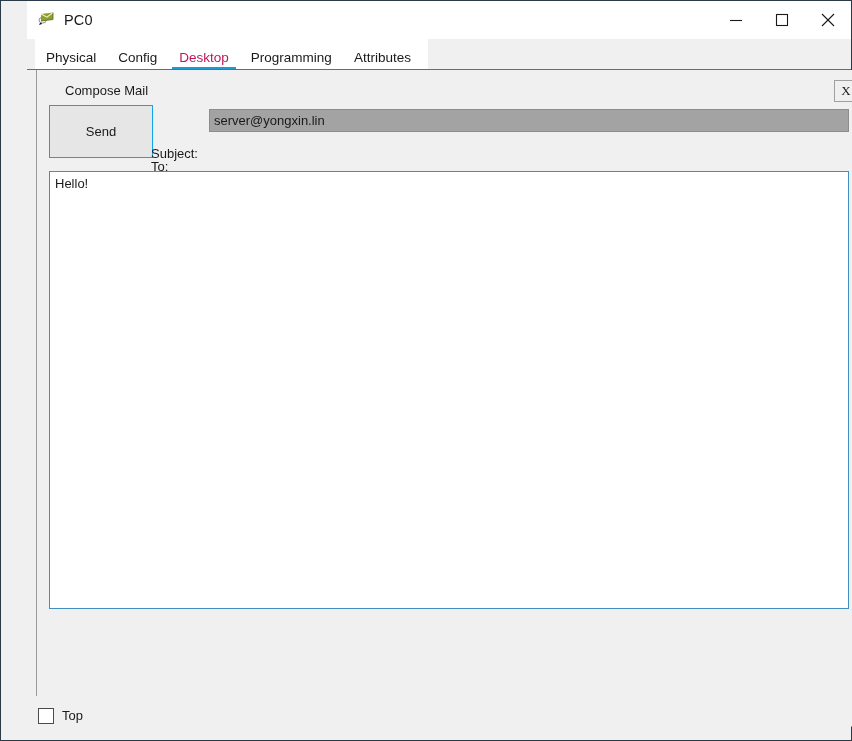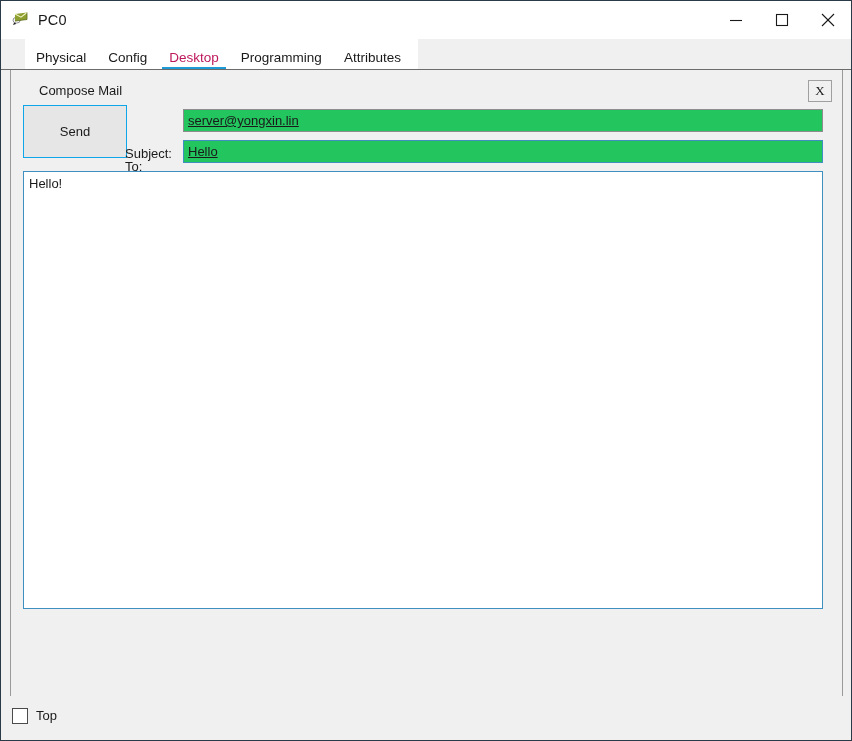--- a/index.html
+++ b/index.html
@@ -20,20 +20,21 @@
   .window {
     position: absolute;
     left: 0; top: 0;
     width: 852px;
     height: 741px;
     box-sizing: border-box;
     border: 1px solid #2b3a47;
     background: #f0f0f0;
     display: flex;
     flex-direction: column;
+    padding-left: 26px;
   }
 
   
   .titlebar {
     height: 38px;
     background: #ffffff;
     display: flex;
     align-items: center;
     flex: 0 0 auto;
     position: relative;
@@ -72,21 +73,21 @@
 
   
   .tabstrip-wrap {
     height: 31px;
     flex: 0 0 auto;
     position: relative;
     background: #f0f0f0;
   }
   .tabstrip {
     position: absolute;
-    left: 24px; top: 0;
+    left: 8px; top: 0;
     width: 393px;
     height: 31px;
     background: #ffffff;
     display: flex;
     align-items: flex-start;
   }
   .tab {
     position: relative;
     height: 31px;
     box-sizing: border-box;
@@ -192,23 +193,22 @@
   .field-input {
     position: absolute;
     left: 172px;
     width: 640px;
     height: 23px;
     box-sizing: border-box;
     padding: 1px 4px;
     font-family: "Liberation Sans", sans-serif;
     font-size: 13px;
     color: #1a1a1a;
-    background: #22c55e;
+    background: #a3a3a3;
     outline: none;
-    text-decoration: underline;
   }
   .inp-to {
     top: 39px;
     border: 1px solid #8d8d8d;
   }
   .inp-subject {
     top: 70px;
     border: 1px solid #3f8fc0;
   }
 
@@ -322,21 +322,20 @@
       <div class="panel-title">Compose Mail</div>
 
       <button class="close-x-btn">X</button>
 
       <button class="send-btn">Send</button>
 
       <div class="field-label lbl-to">To:</div>
       <input class="field-input inp-to" type="text" value="server@yongxin.lin" style="">
 
       <div class="field-label lbl-subject">Subject:</div>
-      <input class="field-input inp-subject" type="text" value="Hello" style="">
 
       <textarea class="msg-body" style="">Hello!</textarea>
     </div>
 
     <div class="footer">
       <div class="chk-row">
         <span class="chk-box"></span>
         <span class="chk-label">Top</span>
       </div>
     </div>

